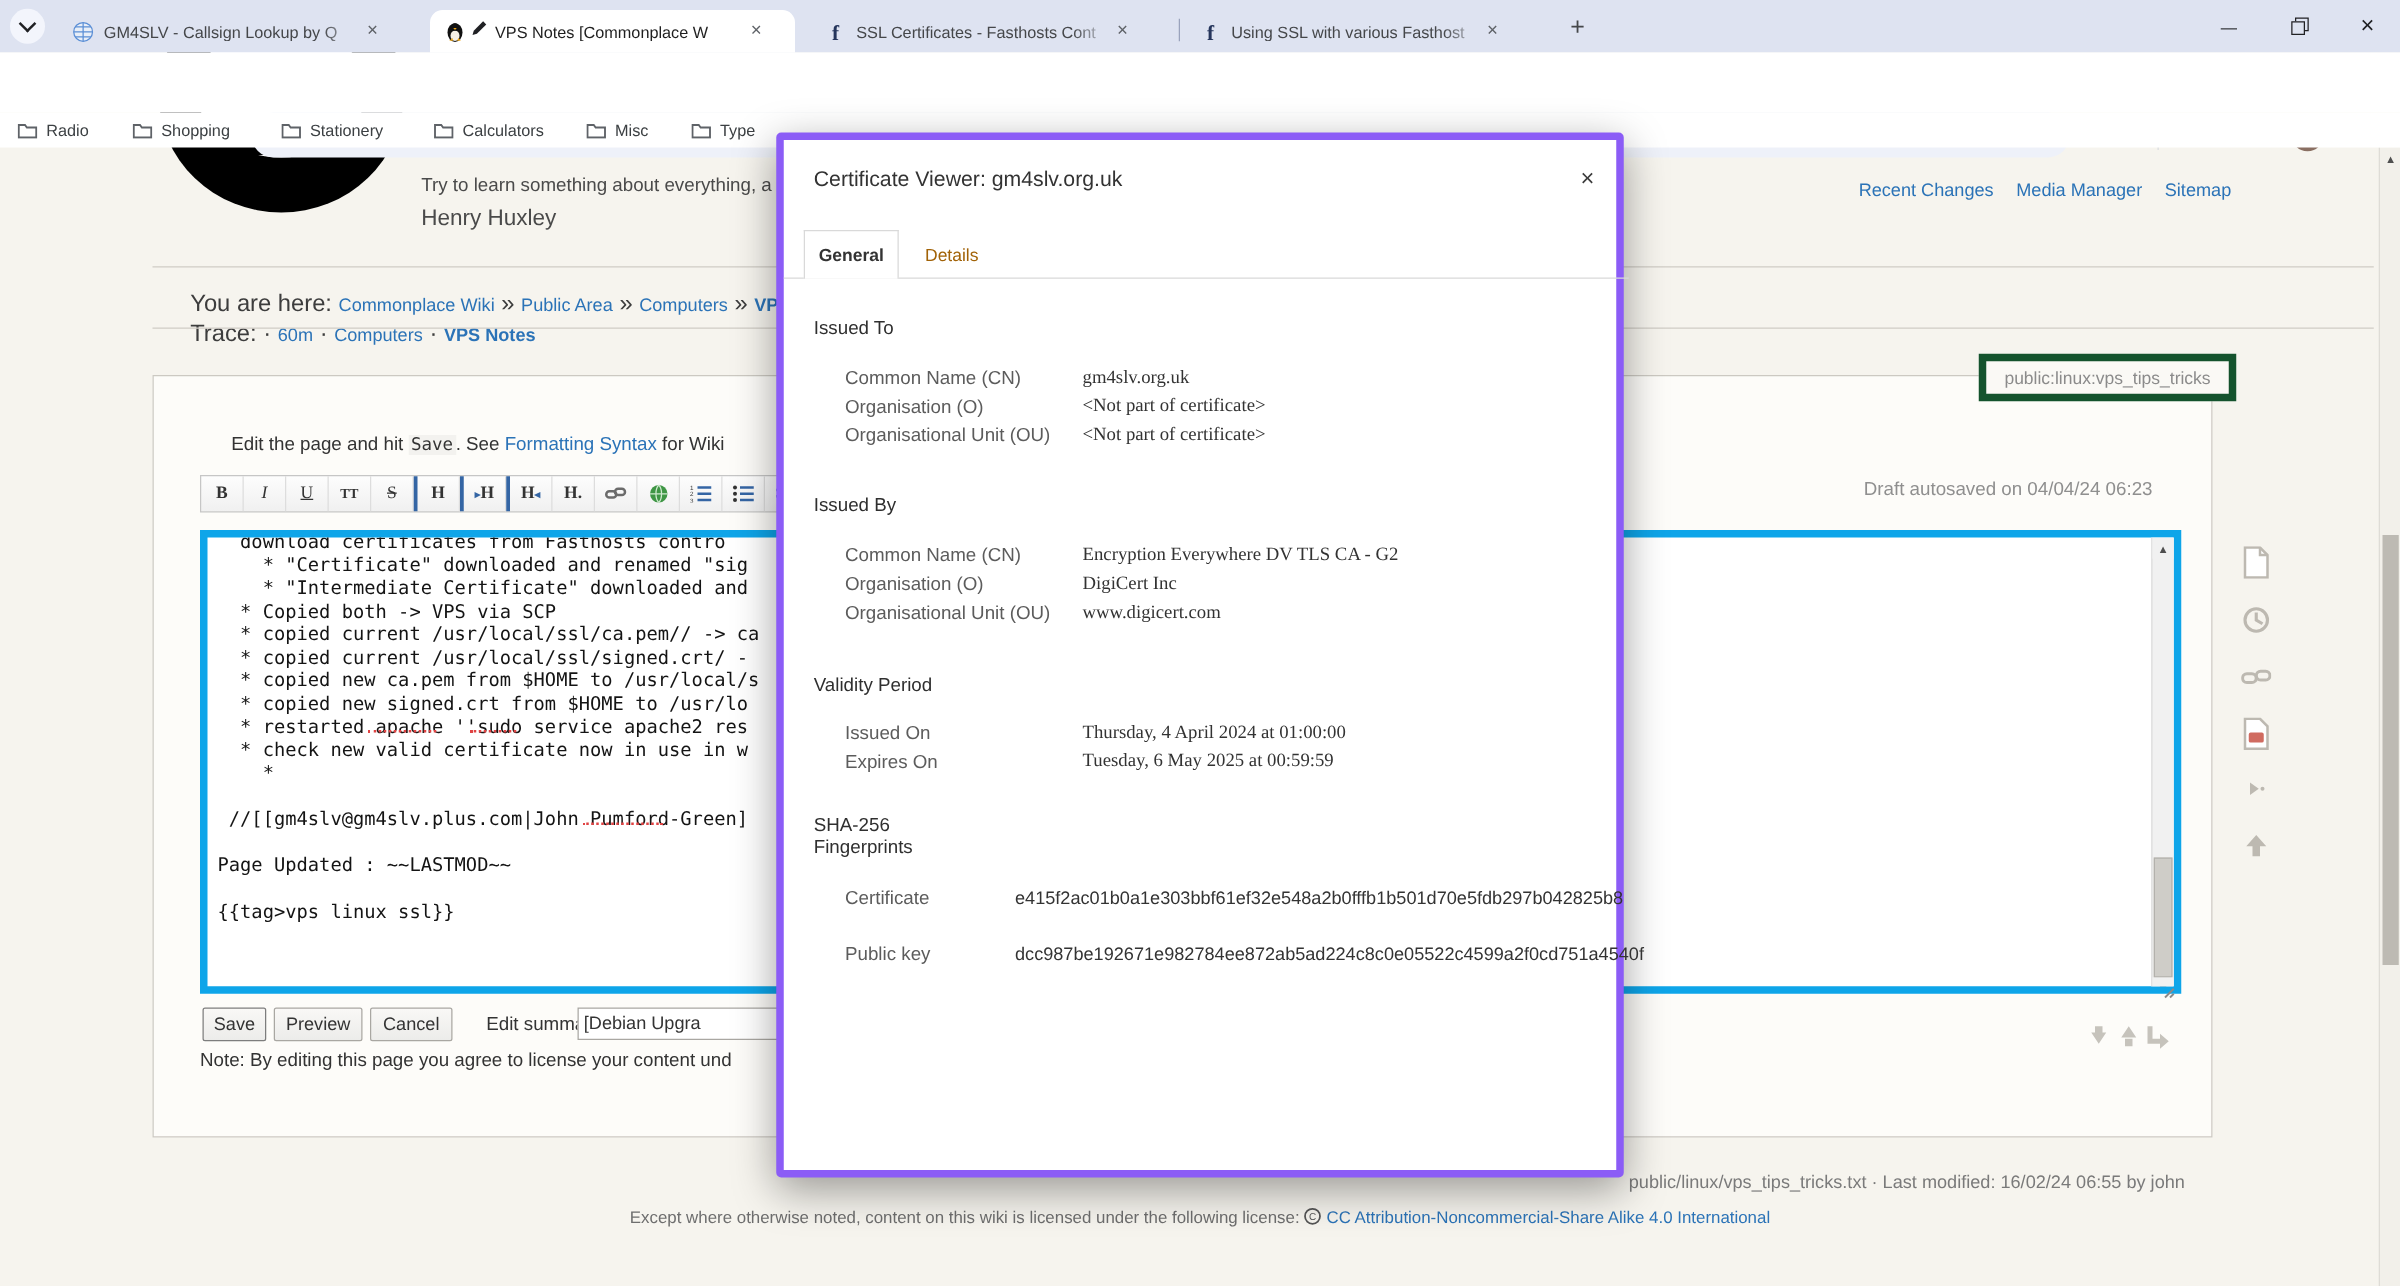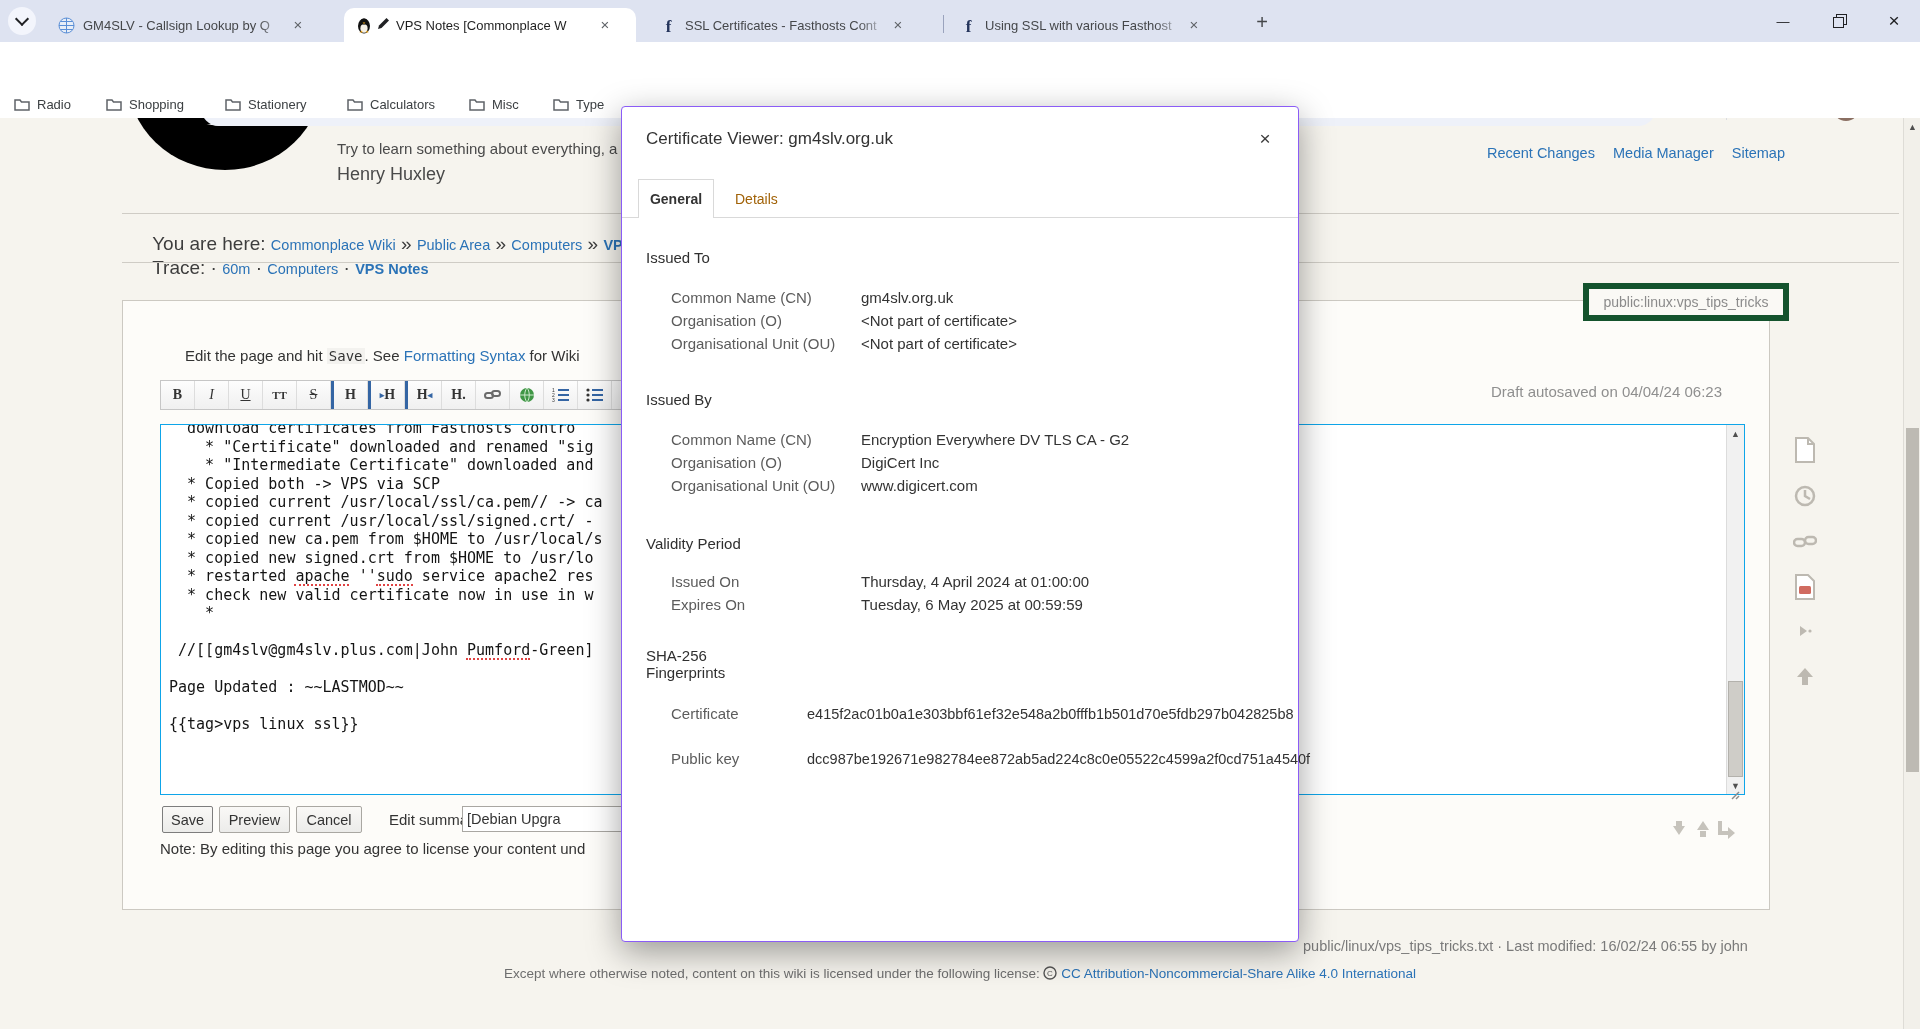--- a/index.html
+++ b/index.html
@@ -30,41 +30,41 @@
 
   
   .page{position:absolute;left:0;top:0;width:1920px;height:1029px;z-index:10;}
   .wikilink{color:#2b73b7;text-decoration:none;cursor:pointer;}
   .hr{position:absolute;left:122px;width:1777px;height:1px;background:#cfccc5;}
   .crumbtxt{font-size:19px;color:#3d3d3d;}
   .editbox{position:absolute;left:122px;top:300px;width:1648px;height:610px;background:#fdfcf9;border:1px solid #ccc9c2;box-sizing:border-box;}
   .edtb{position:absolute;left:160px;top:380px;height:28px;display:flex;border:1px solid #c6c6c6;background:linear-gradient(#fdfdfd,#f0f0f0);}
   .edtb .cell{width:33px;height:100%;border-right:1px solid #ddd;display:flex;align-items:center;justify-content:center;
               font-family:"Liberation Serif",serif;font-size:14px;color:#333;}
-  .textarea{position:absolute;left:160px;top:424px;width:1585px;height:371px;background:#fff;border:1px solid #0ea5e9;box-sizing:border-box;overflow:hidden;}
+  .textarea{position:absolute;left:160px;top:424px;width:1585px;height:371px;background:#fff;border:6px solid #0ea5e9;box-sizing:border-box;overflow:hidden;}
   .codeline{position:relative;height:18.5px;font-family:"DejaVu Sans Mono",monospace;font-size:15px;color:#141414;white-space:pre;}
   .squiggle{position:absolute;height:3px;border-bottom:2px dotted #e04343;z-index:11;}
   .btn{position:absolute;top:806px;height:27px;border:1px solid #a9a7a2;border-radius:2px;background:linear-gradient(#f9f8f6,#ececea);
        font-size:14.5px;color:#333;display:flex;align-items:center;justify-content:center;box-sizing:border-box;}
   .vscroll-track{background:#f1f1f1;}
   .sbarrow{display:flex;align-items:center;justify-content:center;font-size:9px;color:#4f4f4f;background:#f1f1f1;}
   .ptool{position:absolute;left:1790px;width:30px;height:30px;display:flex;align-items:center;justify-content:center;}
 
   
-  .dialog{position:absolute;left:621px;top:106px;width:678px;height:836px;background:#ffffff;border:1px solid #8b5cf6;
+  .dialog{position:absolute;left:621px;top:106px;width:678px;height:836px;background:#ffffff;border:6px solid #8b5cf6;
           border-radius:4px;box-shadow:0 10px 34px rgba(0,0,0,.38);z-index:40;box-sizing:border-box;}
   .dlg-title{position:absolute;left:24px;top:22px;font-size:17px;color:#333;}
   .dlg-close{position:absolute;left:631px;top:20px;width:24px;height:24px;font-size:19px;color:#3c3c3c;text-align:center;line-height:24px;}
   .dlg-tabline{position:absolute;left:0;top:110px;width:676px;height:1px;background:#d9d9d9;}
   .dlg-tab-active{position:absolute;left:16px;top:72px;width:76px;height:39px;background:#fff;border:1px solid #d9d9d9;border-bottom:none;
                   box-sizing:border-box;display:flex;align-items:center;justify-content:center;font-size:14px;font-weight:bold;color:#333;}
   .dlg-tab{position:absolute;left:103px;top:72px;height:39px;display:flex;align-items:center;font-size:14px;color:#a16207;padding:0 10px;}
   .sechead{position:absolute;left:24px;font-size:15px;color:#2f2f2f;}
   .rowlab{position:absolute;left:49px;font-size:15px;color:#5c5c5c;}
-  .rowval{position:absolute;left:239px;font-size:15px;color:#333;}
+  .rowval{position:absolute;left:239px;font-size:15px;color:#333;font-family:Liberation Serif, serif;}
   .fingerval{position:absolute;left:185px;width:524px;font-size:14.5px;color:#333;line-height:22px;word-break:break-all;}
 </style>
 </head>
 <body>
 
 <div class="canvas">
 
   <div class="page">
 
     <div class="abs" style="left:127px;top:-18px;width:196px;height:190px;">

